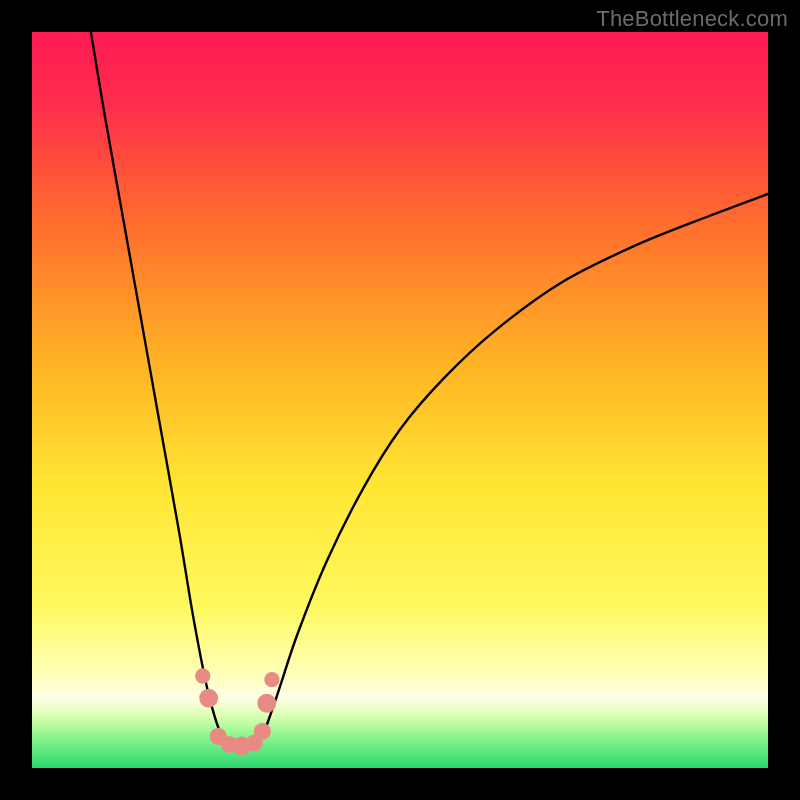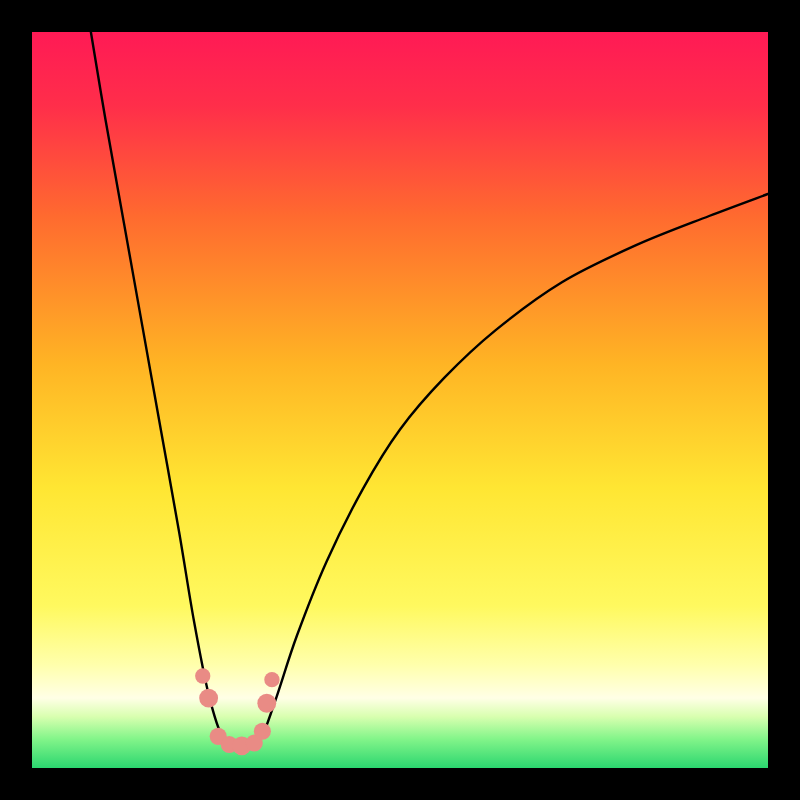--- a/index.html
+++ b/index.html
@@ -74,13 +74,14 @@
           <circle cx="186.21" cy="704.35" r="8.55" fill="#e98b85" stroke="#c06058" stroke-width="0"></circle>
           <circle cx="197.25" cy="712.45" r="8.55" fill="#e98b85" stroke="#c06058" stroke-width="0"></circle>
           <circle cx="209.76" cy="713.92" r="9.45" fill="#e98b85" stroke="#c06058" stroke-width="0"></circle>
           <circle cx="222.27" cy="710.98" r="8.55" fill="#e98b85" stroke="#c06058" stroke-width="0"></circle>
           <circle cx="230.37" cy="699.20" r="8.55" fill="#e98b85" stroke="#c06058" stroke-width="0"></circle>
           <circle cx="234.78" cy="671.23" r="9.45" fill="#e98b85" stroke="#c06058" stroke-width="0"></circle>
           <circle cx="239.94" cy="647.68" r="7.65" fill="#e98b85" stroke="#c06058" stroke-width="0"></circle>
         </g>
     </svg>
   </div>
+  <div class="watermark">TheBottleneck.com</div>
 </div>
 
 </body></html>

